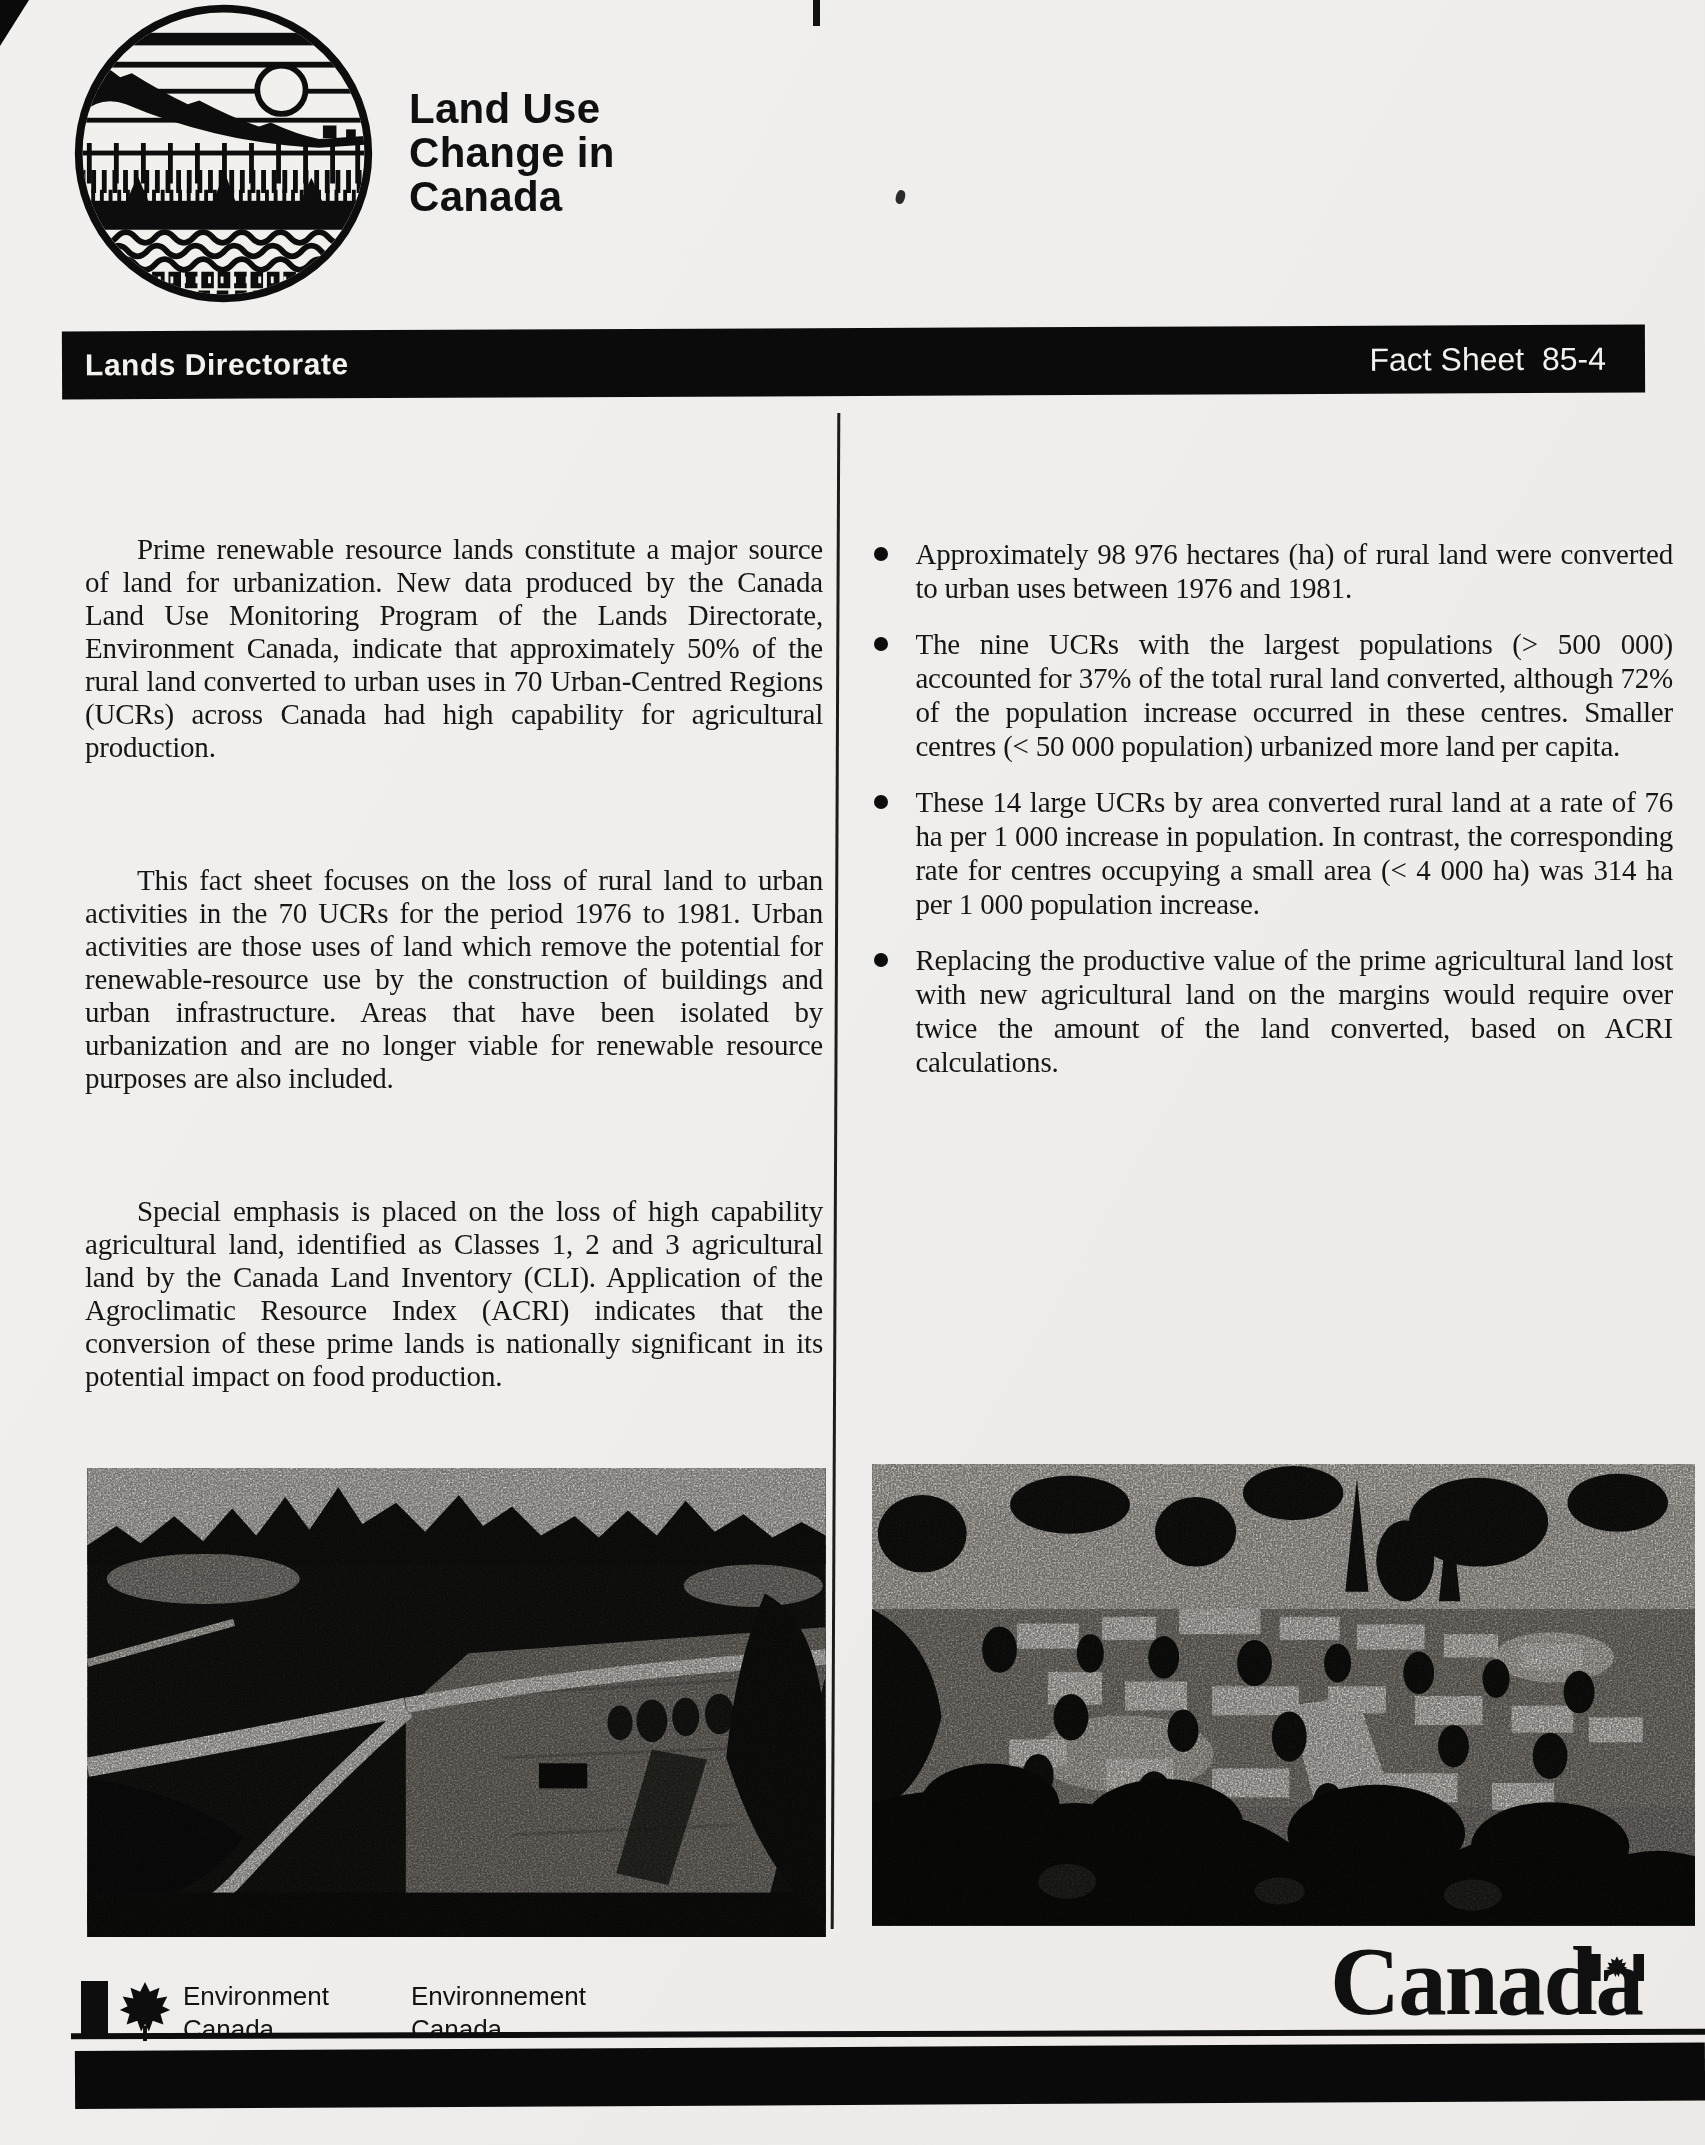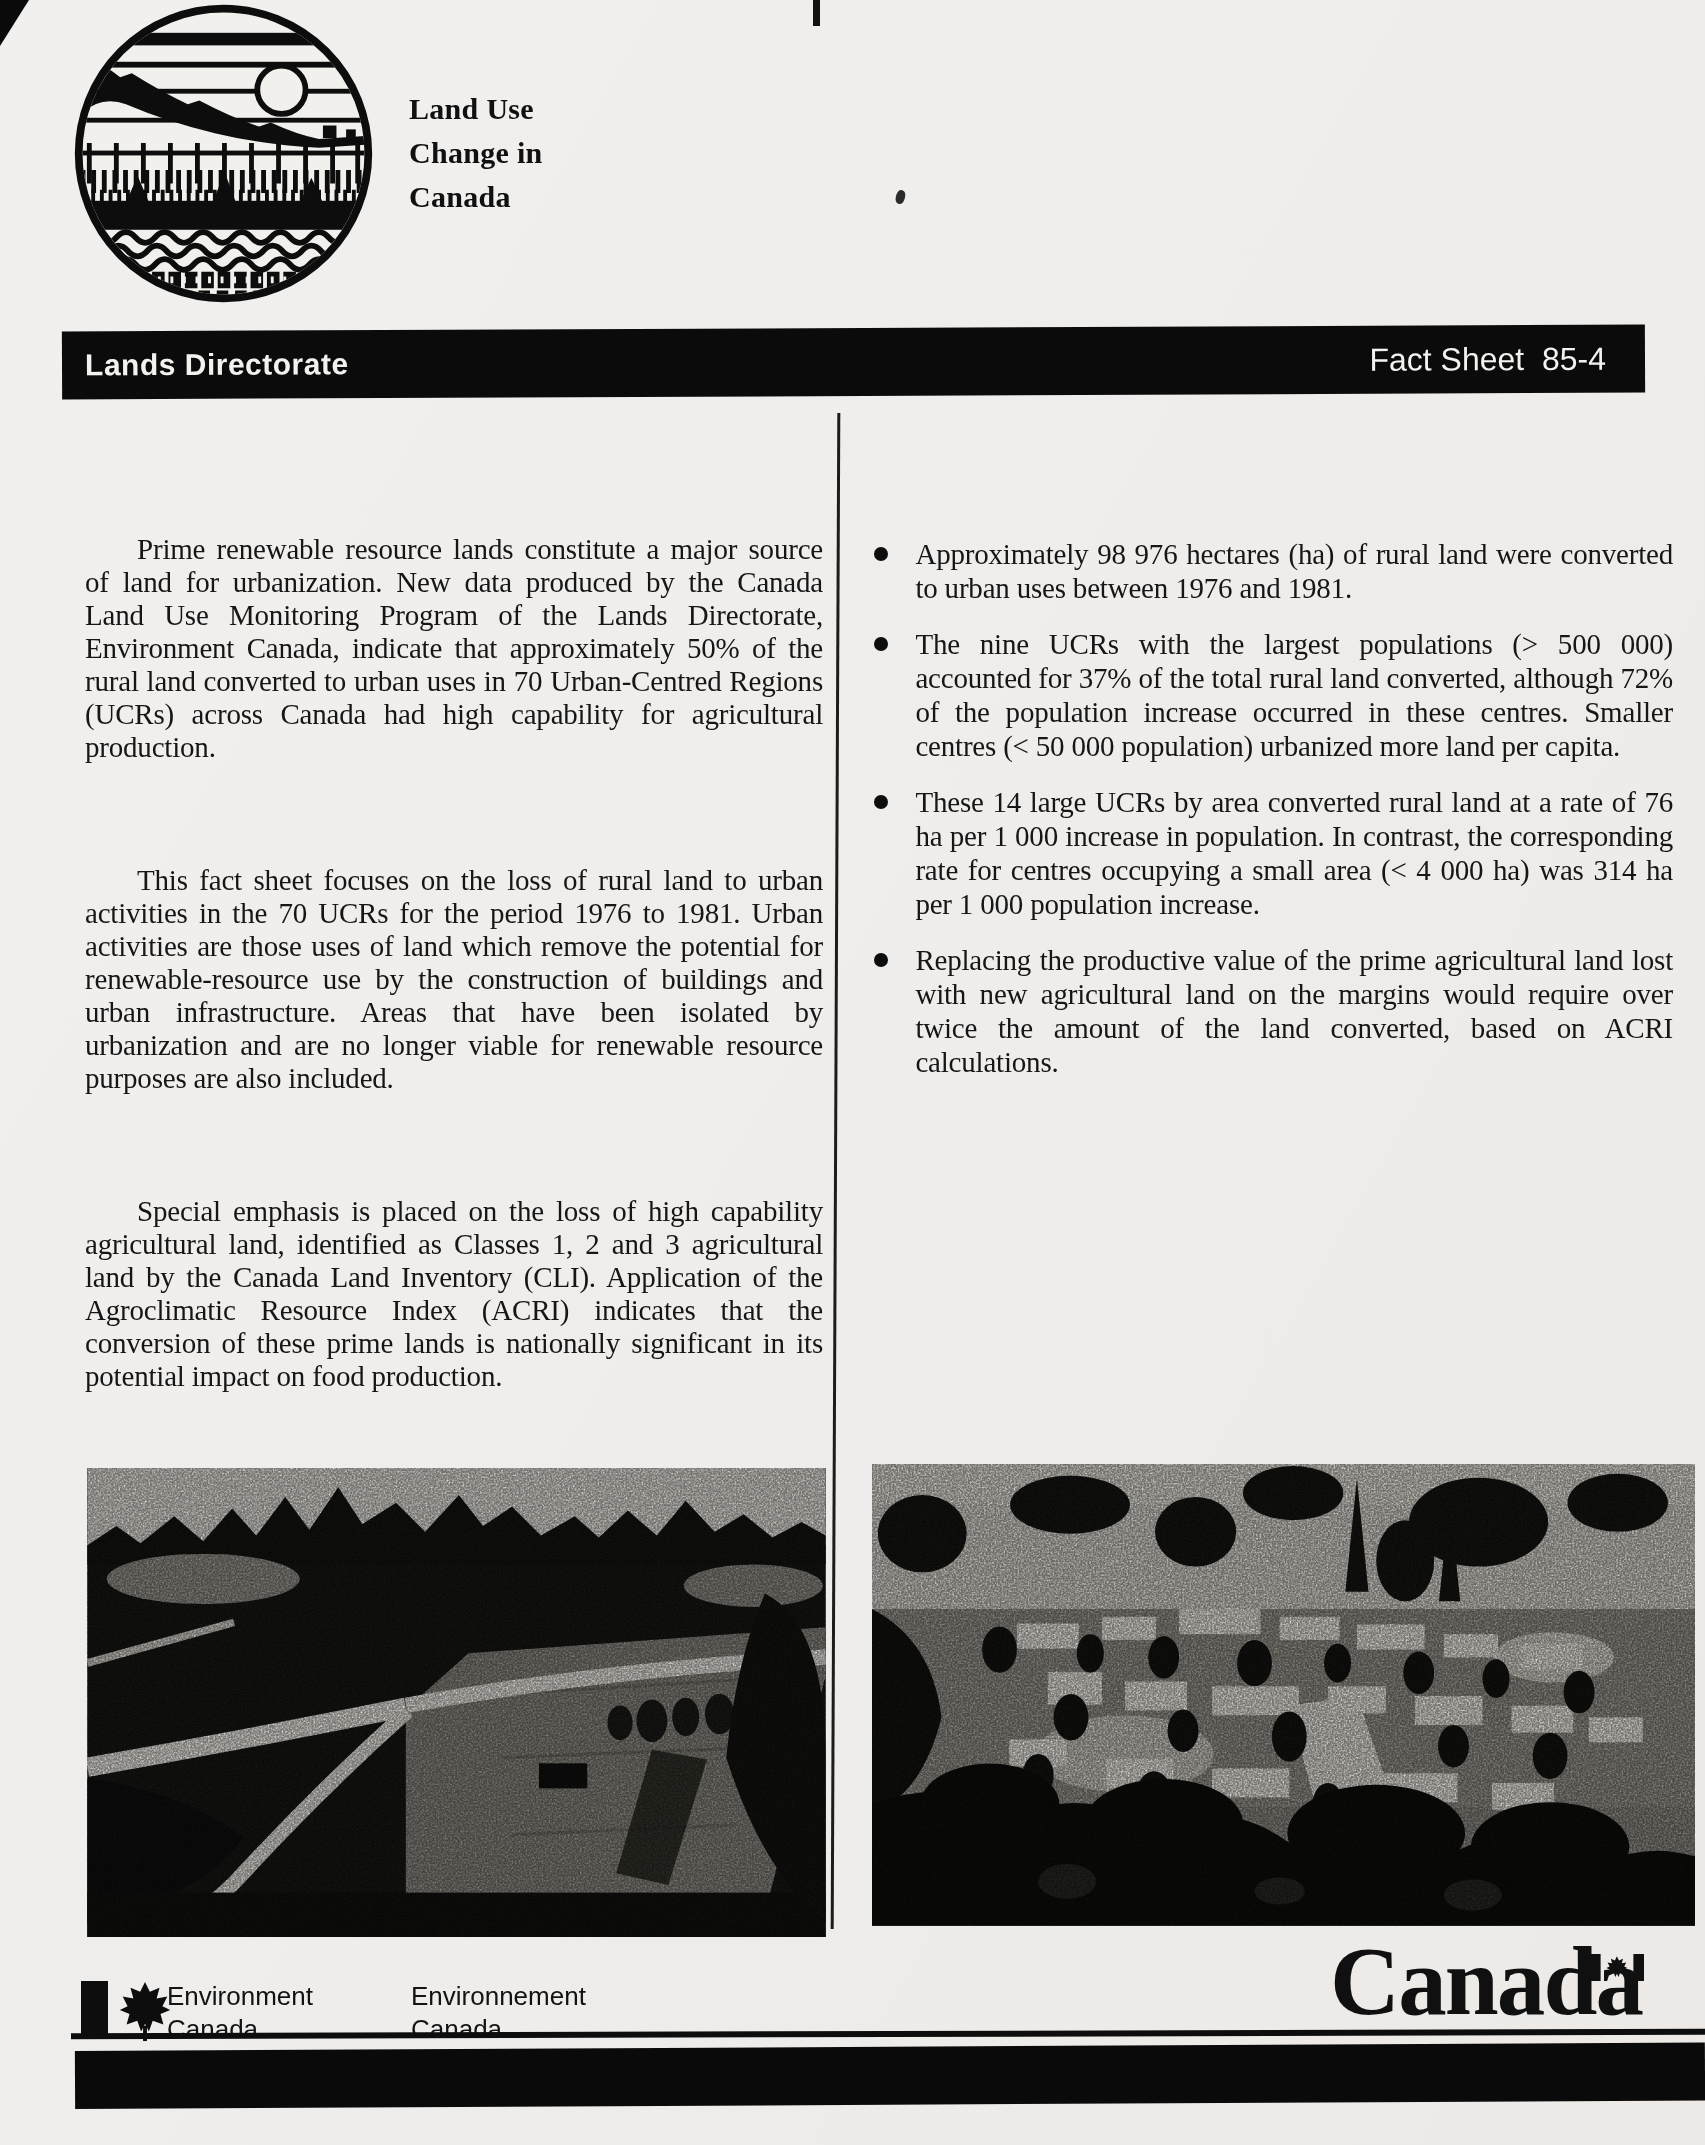--- a/index.html
+++ b/index.html
@@ -3,42 +3,42 @@
 <meta charset="utf-8">
 <style>
   html,body{margin:0;padding:0;background:#d8d6d3;}
   .page{position:relative;width:1705px;height:2145px;background:linear-gradient(120deg,#f2f0ee 0%,#efedeb 55%,#ece9e6 100%);overflow:hidden;font-family:"Liberation Serif",serif;color:#141414;}
   
   .speck-corner{position:absolute;left:0;top:0;width:29px;height:46px;background:#0a0a0a;clip-path:polygon(0 0,100% 0,0 100%);}
   .speck-top{position:absolute;left:813px;top:0;width:6.8px;height:26px;background:#121212;}
   .speck-comma{position:absolute;left:896px;top:190px;width:8.7px;height:13.5px;background:#2b2b2b;border-radius:45%;transform:rotate(14deg);}
   
   .emblem{position:absolute;left:70px;top:0px;}
-  .program-title{position:absolute;left:409px;top:87px;font-family:Liberation Serif, serif;font-weight:bold;font-size:30px;line-height:44px;letter-spacing:0.3px;color:#101010;}
+  .program-title{position:absolute;left:409px;top:87px;font-family:Liberation Sans, sans-serif;font-weight:bold;font-size:42px;line-height:44px;letter-spacing:0.3px;color:#101010;}
   .main-title{position:absolute;left:826px;top:97px;width:772px;text-align:center;font-family:"Liberation Sans",sans-serif;font-weight:bold;font-size:50px;line-height:56px;color:#0e0e0e;letter-spacing:0.2px;}
   
   .banner{position:absolute;left:62px;top:328px;width:1583px;height:68px;background:#0c0b0b;color:#f4f2ef;display:flex;align-items:center;justify-content:space-between;padding:0 39px 0 23px;box-sizing:border-box;font-family:"Liberation Sans",sans-serif;transform:rotate(-0.25deg);}
   .banner-left{font-weight:bold;font-size:30px;letter-spacing:0.5px;}
   .banner-right{font-size:32px;white-space:pre;}
   
   .divider-v{position:absolute;left:834px;top:413px;width:2.9px;height:1516px;background:#1c1c1c;transform:rotate(.25deg);}
   .col-left{position:absolute;left:85px;top:533px;width:738px;font-size:29px;line-height:33px;text-align:justify;letter-spacing:-0.2px;color:#161616;}
   .col-left p{margin:0 0 100px 0;text-indent:52px;}
   .col-right{position:absolute;left:872px;top:537px;width:801px;font-size:29px;line-height:34px;color:#161616;}
   .bullet{display:flex;margin-bottom:22px;gap:7px;}
   .bullet .dot{flex:none;width:14.5px;height:14.5px;border-radius:50%;background:#0d0d0d;margin:9.7px 20px 0 1.9px;}
   .bullet .btext{text-align:justify;letter-spacing:-0.2px;}
   
   .photo-left{position:absolute;left:87px;top:1468px;width:739px;height:469px;}
   .photo-right{position:absolute;left:872px;top:1464px;width:823px;height:462px;}
   
   .fip{position:absolute;left:81px;top:1981px;display:flex;align-items:flex-start;}
   .fip-bar{width:27px;height:53px;background:#0d0d0d;margin-right:6.8px;}
   .dept{position:absolute;font-family:"Liberation Sans",sans-serif;font-size:26px;line-height:33px;color:#131313;}
-  .dept-en{left:167px;top:1980px;}
+  .dept-en{left:183px;top:1980px;}
   .dept-fr{left:411px;top:1980px;}
   .wordmark{position:absolute;left:1330px;top:1933px;font-family:"Liberation Serif",serif;font-weight:bold;font-size:97px;line-height:97px;letter-spacing:-1.9px;color:#101010;}
   .wordmark .flagmark{position:absolute;right:-1.9px;top:21px;}
   .rule-thin{position:absolute;left:71px;top:2031px;width:1634px;height:5.8px;background:#0d0d0d;transform:rotate(-.15deg);}
   .rule-thick{position:absolute;left:75px;top:2051px;width:1630px;height:58px;background:#0a0a0a;transform:rotate(-.3deg);transform-origin:left center;}
 </style>
 </head>
 <body>
 
 <div class="page">

